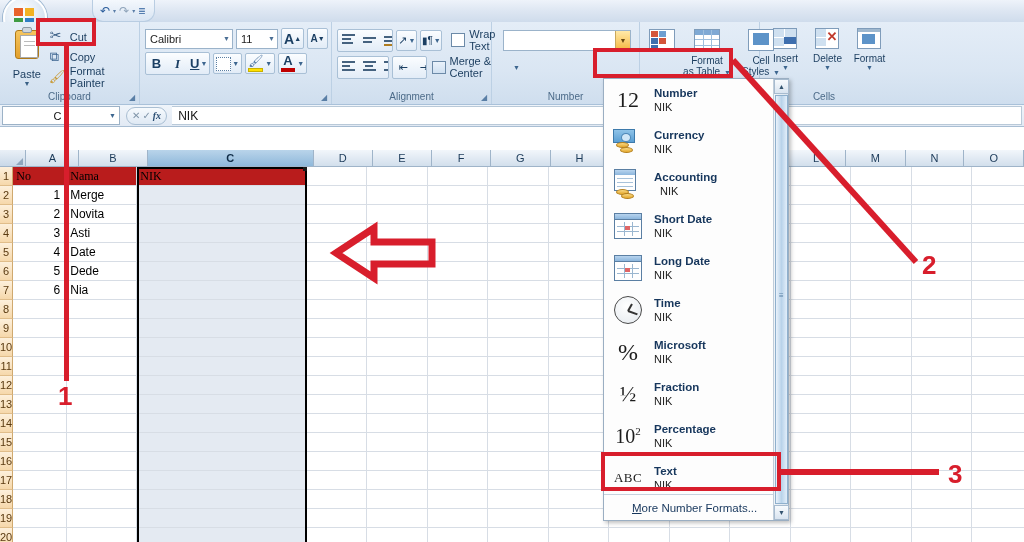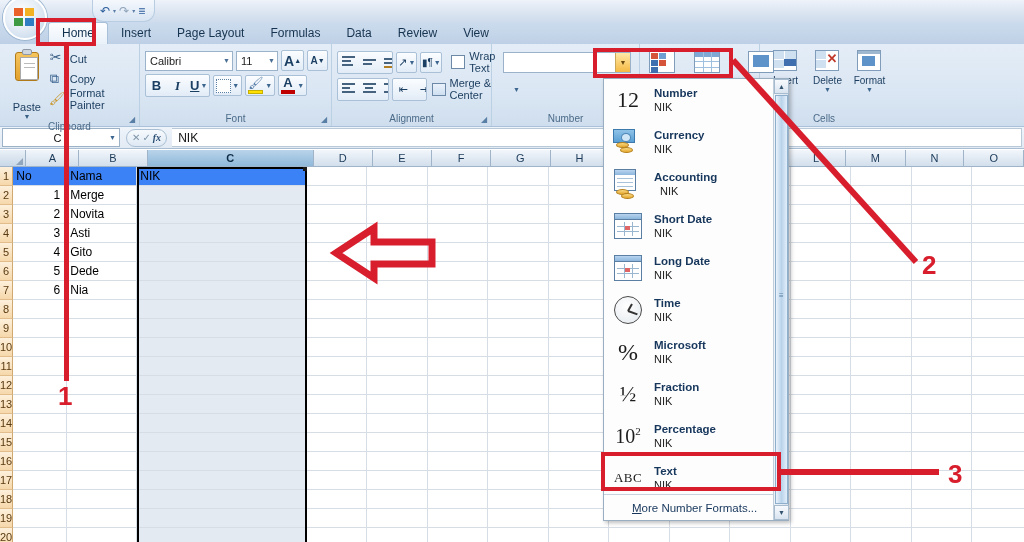--- a/index.html
+++ b/index.html
@@ -101,21 +101,21 @@
     background:#fff; border:1px solid #aaa;
   }
   .clip-paper::before, .clip-paper::after{
     content:""; position:absolute; left:3px; height:1px; background:#bbb; width:11px;
   }
   .clip-paper::before{top:5px;} .clip-paper::after{top:9px;}
   .clip-top {
     position:absolute; left:10px; top:0px; width:10px; height:6px;
     background:#cfd6dd; border:1px solid #8d98a4; border-radius:2px;
   }
-  .paste-lbl { font-size: 11px; color:#1a3c5e; margin-top:18px;}
+  .paste-lbl { font-size: 11px; color:#1a3c5e; margin-top:7px;}
   .paste-caret { font-size:7px; color:#3a6186; line-height:7px;}
   .clip-items { display:flex; flex-direction:column; gap:2px; padding-top:3px;}
   .clip-row { display:flex; align-items:center; gap:4px; height:18px;}
   .clip-row span.lbl { font-size:11px; color:#1a3c5e; }
   .mini-ico { width:17px; height:16px; position:relative; flex:none;}
   .scissors::before{
     content:"\2702"; position:absolute; left:1px; top:-2px; font-size:14px; color:#3b5f85;
   }
   .copyic::before{
     content:"\29C9"; position:absolute; left:1px; top:0px; font-size:13px; color:#3b6490;
@@ -247,21 +247,21 @@
     border-right:1px solid #cfa96f; border-bottom:1px solid #e0bd8a;
     font-size:11px; color:#5a3a10; display:flex; align-items:center; justify-content:center;
   }
   .cells-area { position:relative; }
   .grow { display:flex; height:19px; }
   .cell {
     height:19px; border-right:1px solid #d7dde5; border-bottom:1px solid #d7dde5;
     font-size:12px; color:#000; display:flex; align-items:center;
     padding:0 3px; overflow:hidden; white-space:nowrap;
   }
-  .cell.yellow { background:#3b82f6; }
+  .cell.yellow { background:#b91c1c;font-family:Liberation Serif, serif; }
   .cell.num { justify-content:flex-end; padding-right:6px; }
   .cell.selcol { background:#e4eaf2; }
 
   
   .sel-outline {
     position:absolute; border:2px solid #000; pointer-events:none;
   }
   .sel-handle { position:absolute; width:4px; height:4px; background:#1a1a1a; }
 
   
@@ -367,29 +367,20 @@
   <div class="titlebar">
     <div class="qat">
       <span class="qat-ico">↶</span>
       <span class="qat-arrow">▾</span>
       <span class="qat-ico gray">↷</span>
       <span class="qat-arrow">▾</span>
       <span class="qat-ico">≡</span>
     </div>
   </div>
 
-  <div class="tabbar">
-    <div class="tab active">Home</div>
-    <div class="tab">Insert</div>
-    <div class="tab">Page Layout</div>
-    <div class="tab">Formulas</div>
-    <div class="tab">Data</div>
-    <div class="tab">Review</div>
-    <div class="tab">View</div>
-  </div>
 
   <div class="office-btn">
     <div class="office-logo">
       <span class="ol-q a"></span>
         <span class="ol-q b"></span>
       <span class="ol-q c"></span>
         <span class="ol-q d"></span>
     </div>
   </div>
 
@@ -468,21 +459,20 @@
           </div>
           <div class="btn framed">
             <span class="fc-ico">
                 <span class="a">A</span>
                 <span class="bar"></span>
               </span>
               <span class="caret">▼</span>
           </div>
         </div>
       </div>
-      <div class="group-label">Font</div>
       <div class="dlg-launch">◢</div>
     </div>
 
     <div class="group g-align">
       <div class="group-body" style="flex-direction:column; padding-top:3px;">
         <div class="al-row">
           <div class="btn-group">
             <div class="btn">
               <span class="al-ico">
                   <i style="top:1px;width:13px"></i>
@@ -783,21 +773,21 @@
             <div class="cell" style="width: 61px;"></div>
             <div class="cell" style="width: 60px;"></div>
             <div class="cell" style="width: 61px;"></div>
             <div class="cell" style="width: 60px;"></div>
             <div class="cell" style="width: 61px;"></div>
             <div class="cell" style="width: 60px;"></div>
             <div class="cell" style="width: 61px;"></div>
           </div>
           <div class="grow">
             <div class="cell num" style="width: 54px;">4</div>
-            <div class="cell" style="width: 70px;">Gito</div>
+            <div class="cell" style="width: 70px;">Date</div>
             <div class="cell selcol" style="width: 170px;"></div>
             <div class="cell" style="width: 60px;"></div>
             <div class="cell" style="width: 61px;"></div>
             <div class="cell" style="width: 60px;"></div>
             <div class="cell" style="width: 61px;"></div>
             <div class="cell" style="width: 60px;"></div>
             <div class="cell" style="width: 61px;"></div>
             <div class="cell" style="width: 60px;"></div>
             <div class="cell" style="width: 61px;"></div>
             <div class="cell" style="width: 60px;"></div>

